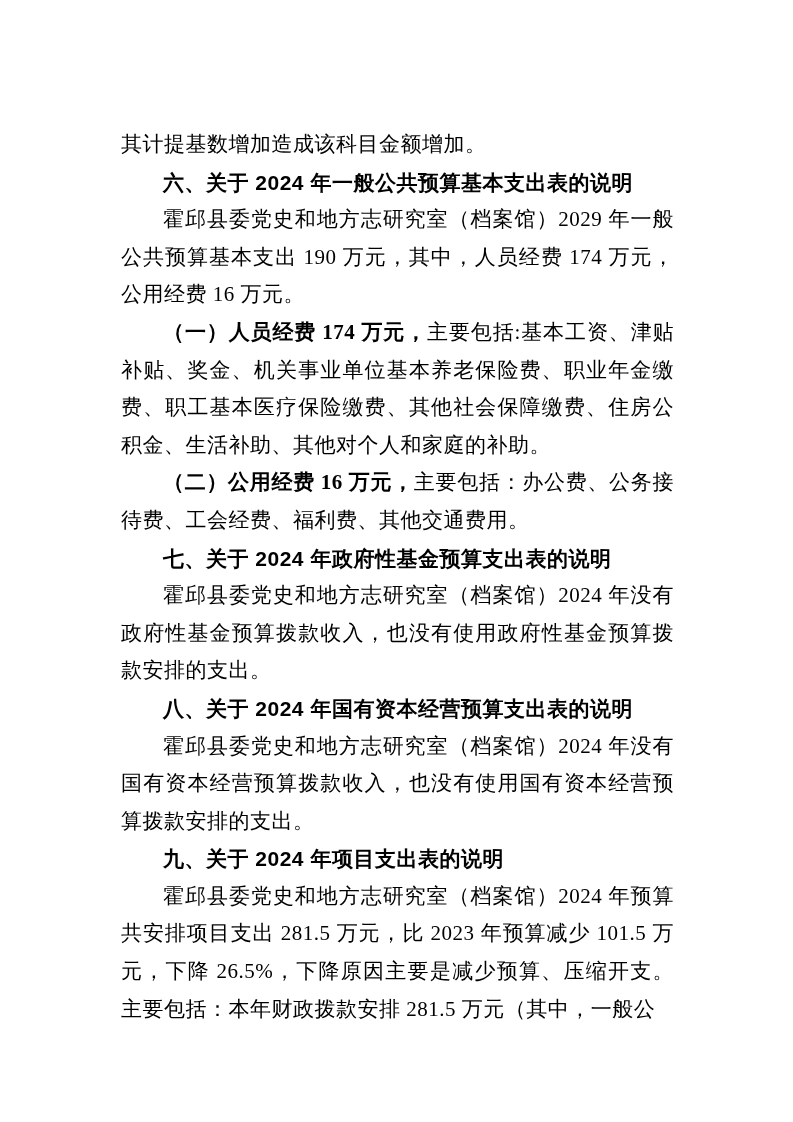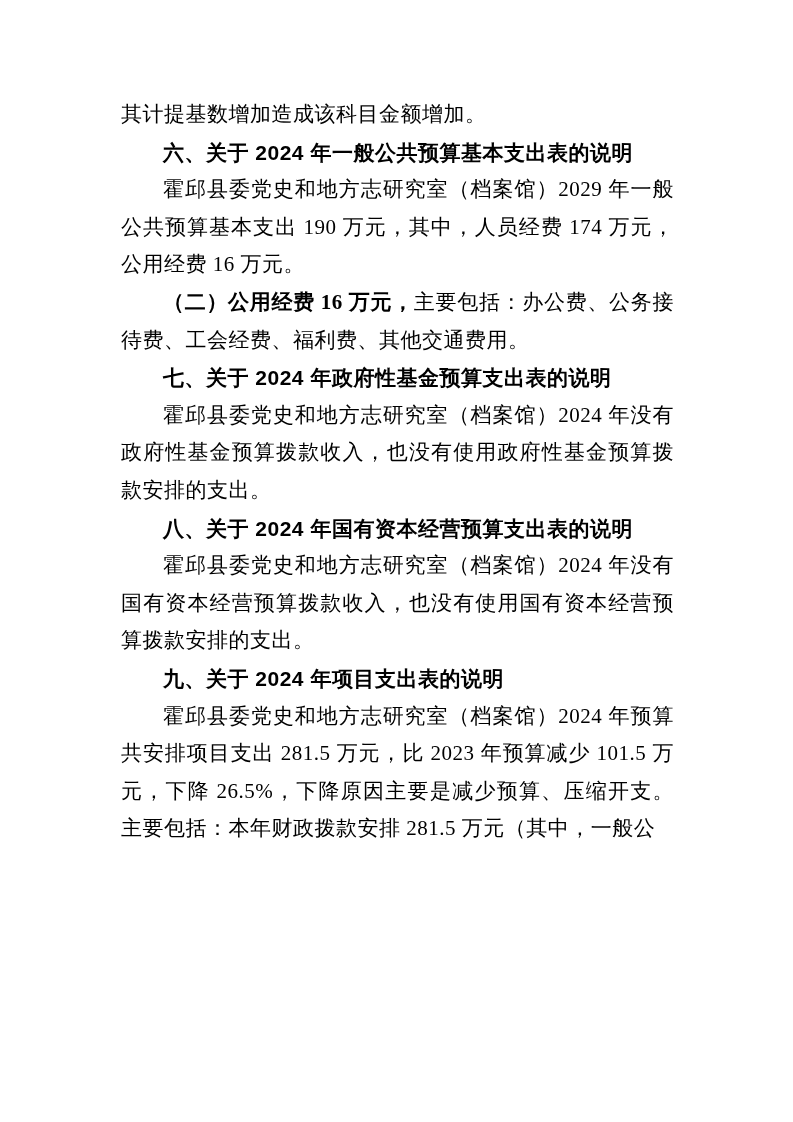--- a/index.html
+++ b/index.html
@@ -7,20 +7,21 @@
     padding: 0;
     background: #ffffff;
   }
   .page {
     position: relative;
     width: 793px;
     height: 1026px;
     background: #ffffff;
     overflow: hidden;
     color: #000000;
+    margin-top: 30px;
   }
   .content {
     position: absolute;
     left: 121px;
     top: 96px;
     width: 553px;
     font-family: "Liberation Serif", "DejaVu Serif", serif;
     font-size: 21px;
     line-height: 37.6px;
     text-align: justify;
@@ -59,20 +60,21 @@
 
 <div class="page">
   <div class="content">
 
     <p class="continuation">其计提基数增加造成该科目金额增加。</p>
 
     <p class="heading">六、关于 2024 年一般公共预算基本支出表的说明</p>
 
     <p class="para">霍邱县委党史和地方志研究室（档案馆）2029 年一般公共预算基本支出 190 万元，其中，人员经费 174 万元，公用经费 16 万元。</p>
 
+    <p class="para"><span class="bold-lead">（一）人员经费 174 万元，</span><span>主要包括:基本工资、津贴补贴、奖金、机关事业单位基本养老保险费、职业年金缴费、职工基本医疗保险缴费、其他社会保障缴费、住房公积金、生活补助、其他对个人和家庭的补助。</span></p>
 
     <p class="para"><span class="bold-lead">（二）公用经费 16 万元，</span><span>主要包括：办公费、公务接待费、工会经费、福利费、其他交通费用。</span></p>
 
     <p class="heading">七、关于 2024 年政府性基金预算支出表的说明</p>
 
     <p class="para">霍邱县委党史和地方志研究室（档案馆）2024 年没有政府性基金预算拨款收入，也没有使用政府性基金预算拨款安排的支出。</p>
 
     <p class="heading">八、关于 2024 年国有资本经营预算支出表的说明</p>
 
     <p class="para">霍邱县委党史和地方志研究室（档案馆）2024 年没有国有资本经营预算拨款收入，也没有使用国有资本经营预算拨款安排的支出。</p>

